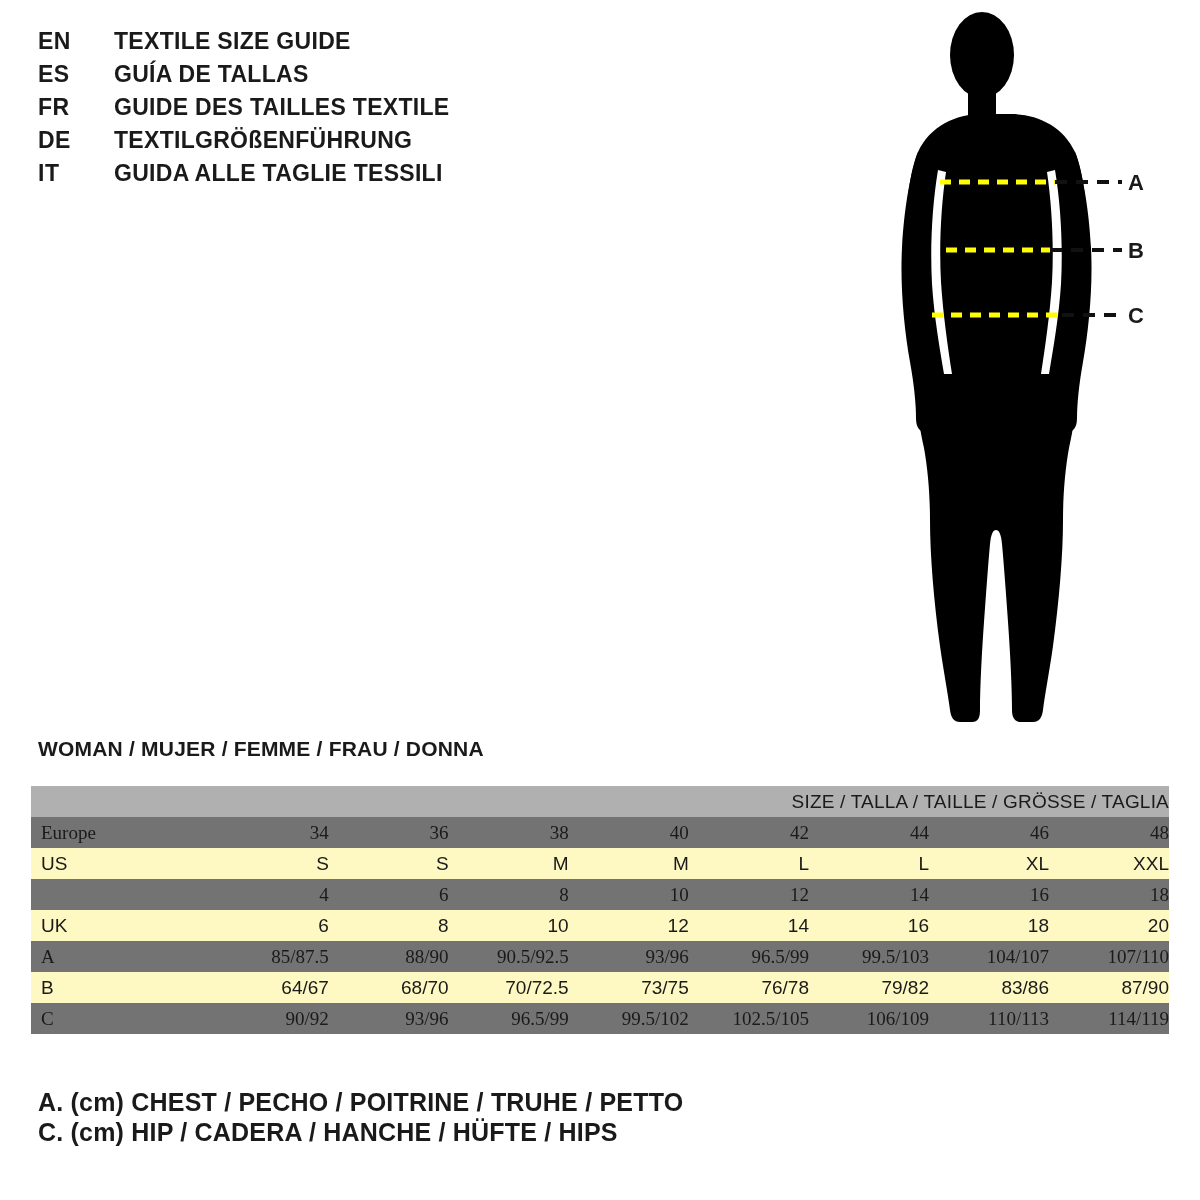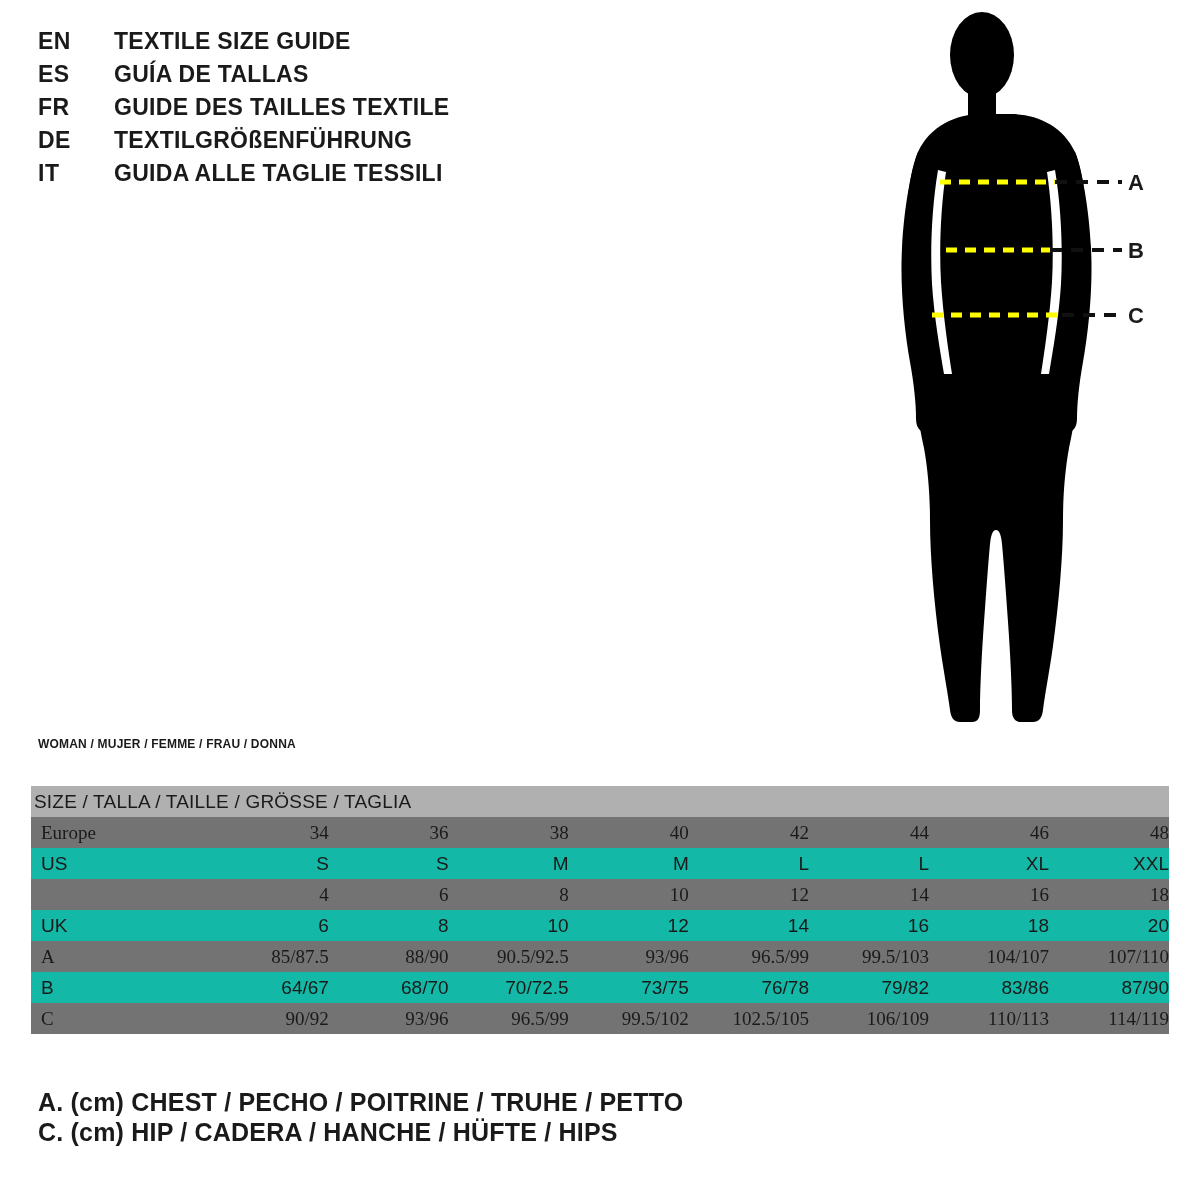--- a/index.html
+++ b/index.html
@@ -58,21 +58,21 @@
     font-size: 22px;
     font-weight: bold;
     color: #1a1a1a;
   }
 
   
   #section-heading {
     position: absolute;
     left: 38px;
     top: 737px;
-    font-size: 12px;
+    font-size: 21px;
     font-weight: bold;
     letter-spacing: 0.2px;
     color: #1a1a1a;
   }
 
   
   #size-table {
     position: absolute;
     left: 31px;
     top: 786px;
@@ -83,28 +83,28 @@
   #size-table th, #size-table td {
     padding: 0;
     height: 31px;
     font-weight: normal;
     color: #1a1a1a;
   }
   #size-table tr.head-row {
     background: #b0b0b0;
   }
   #size-table tr.head-row th {
-    text-align: left;
+    text-align: right;
     padding-left: 3px;
     font-size: 19px;
     font-weight: normal;
     letter-spacing: 0.2px;
   }
   #size-table tr.row-odd { background: #737373; font-family: Liberation Serif, serif; }
-  #size-table tr.row-even { background: #14b8a6; }
+  #size-table tr.row-even { background: #fef9c3; }
   #size-table td.label-cell {
     text-align: left;
     padding-left: 10px;
     width: 170px;
   }
   #size-table td.val-cell {
     text-align: right;
     width: 121px;
   }
 

